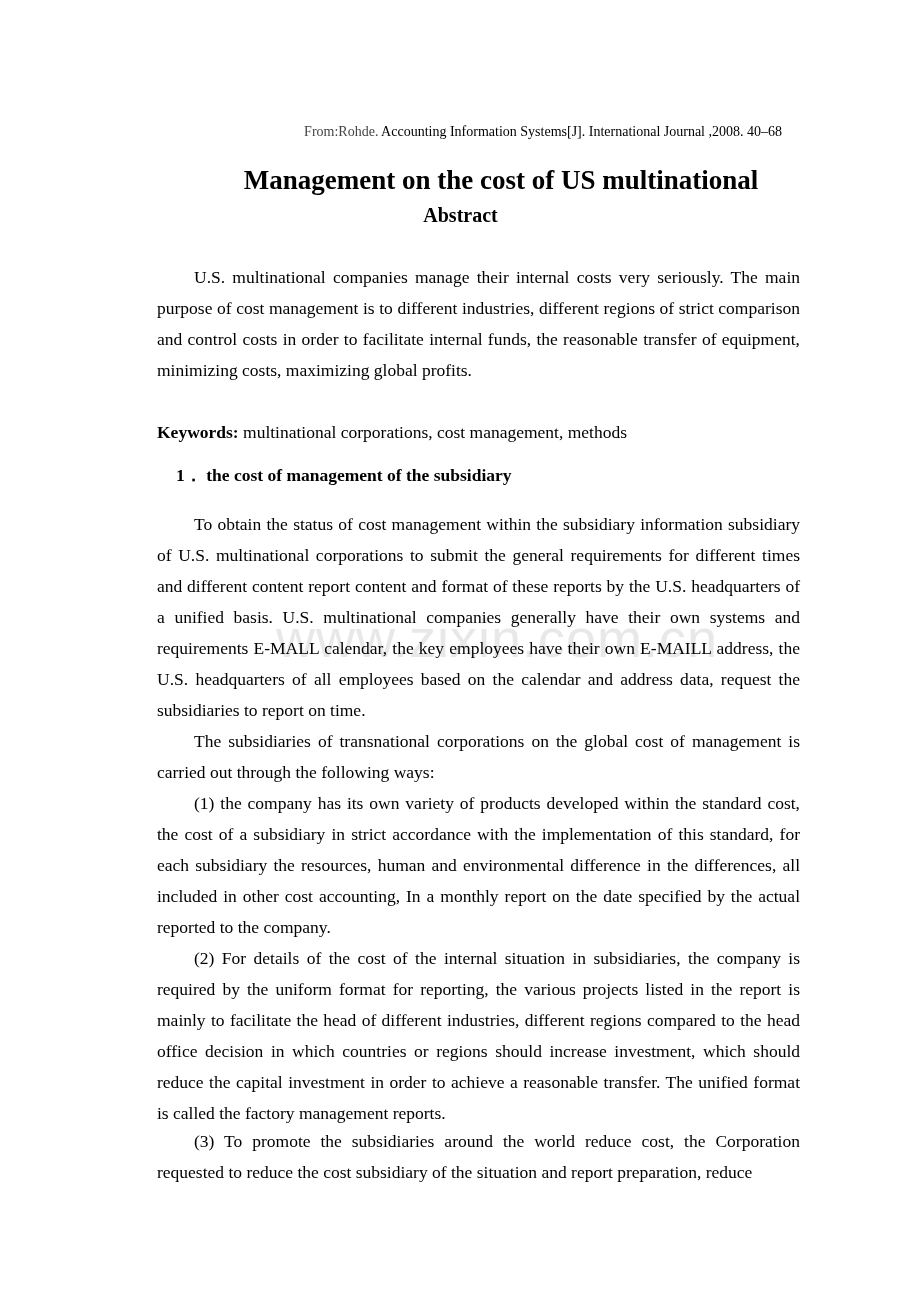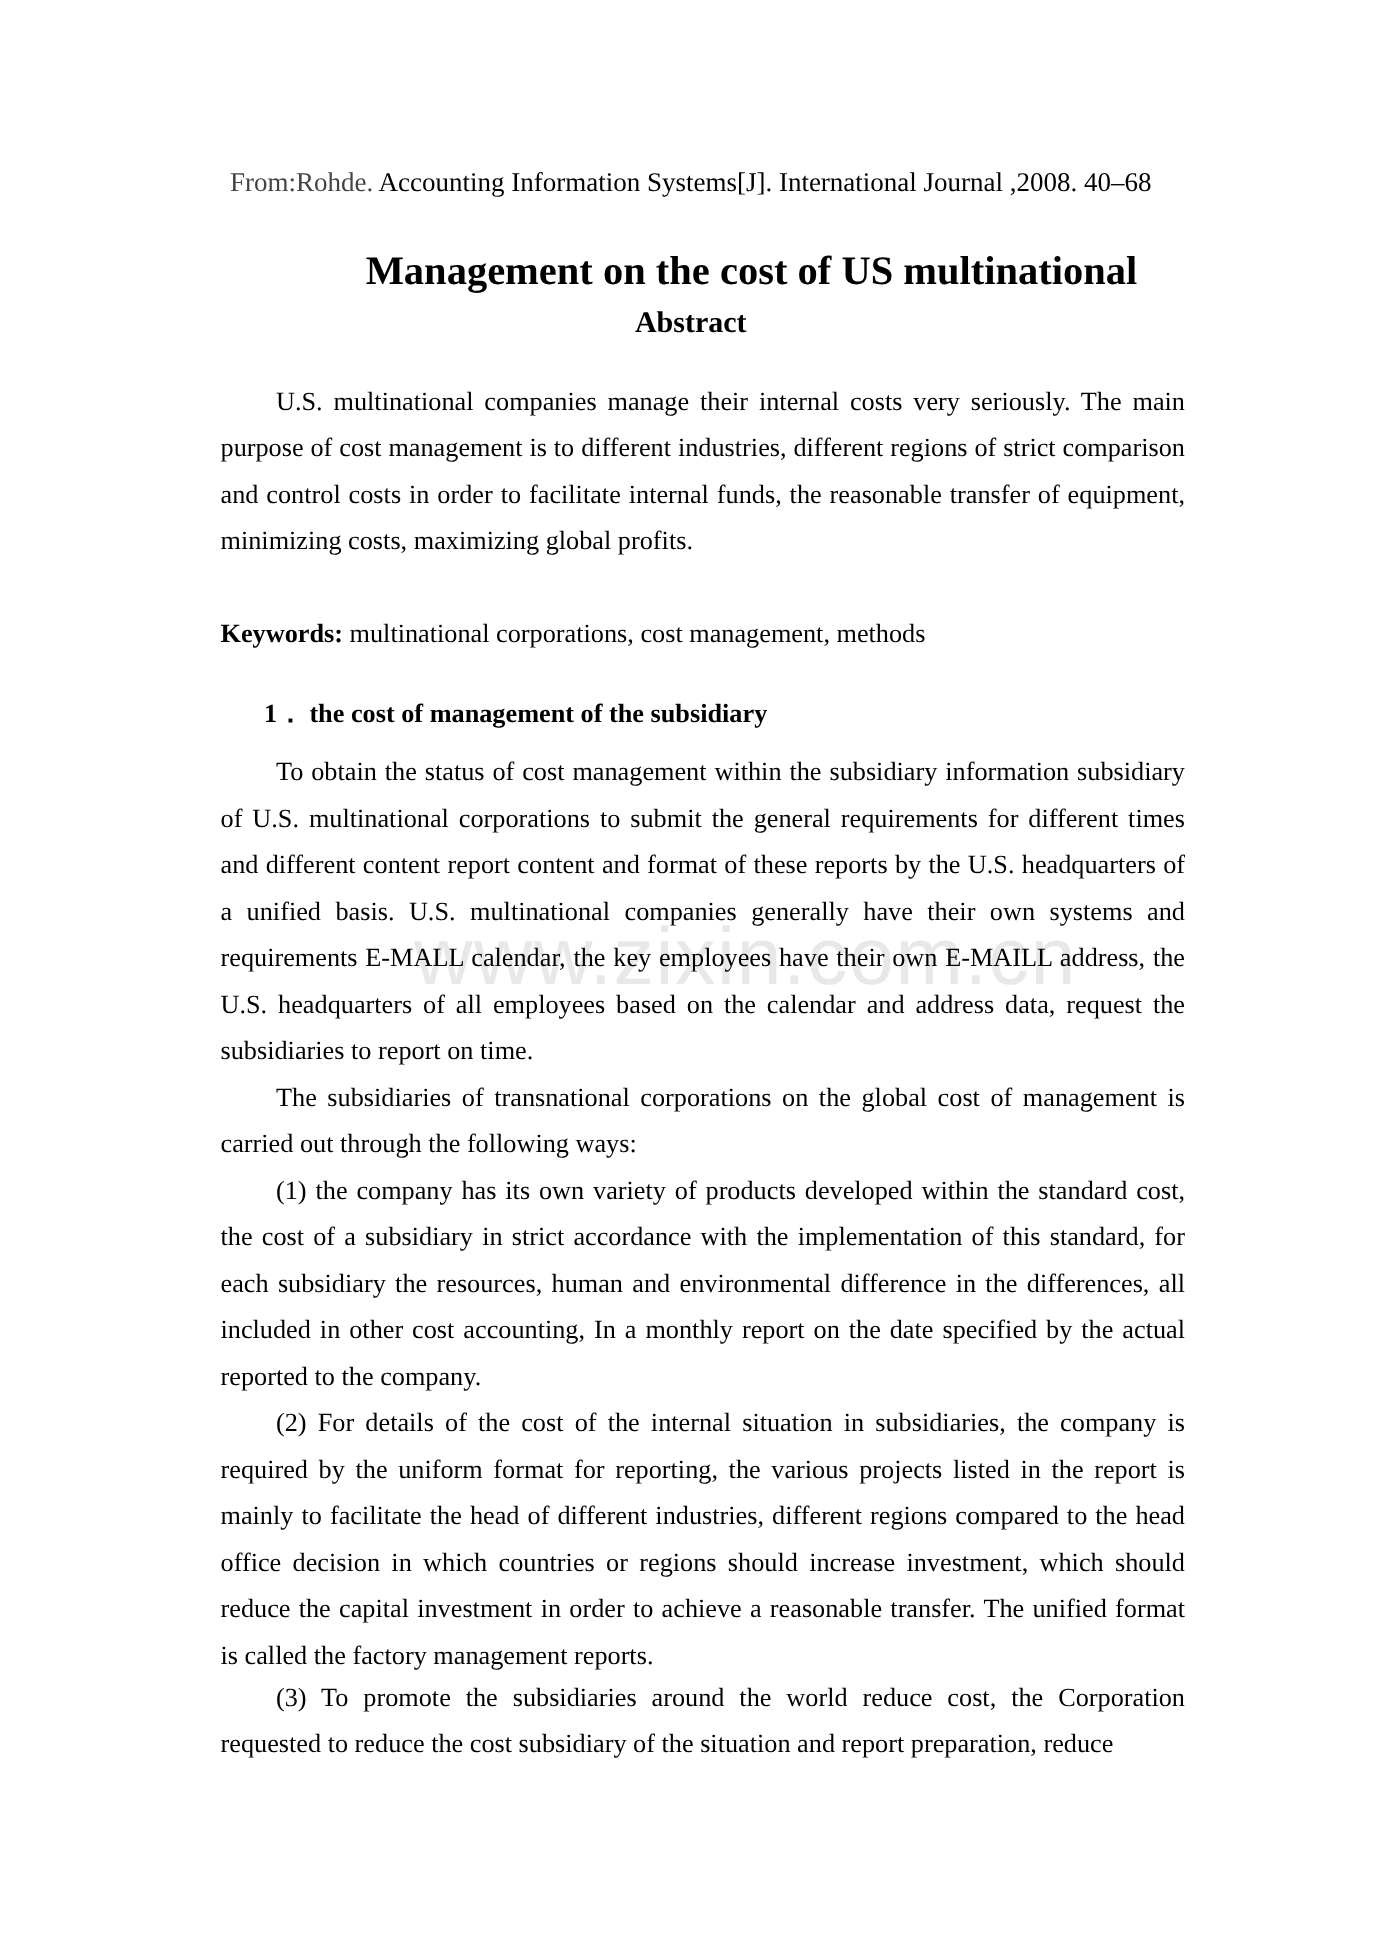--- a/index.html
+++ b/index.html
@@ -16,27 +16,27 @@
       color: #000000;
     }
     .page {
       position: absolute;
       left: 139px;
       top: 0;
       width: 643px;
     }
     .citation {
       position: absolute;
-      top: 110px;
+      top: 121px;
       left: 0;
       width: 643px;
-      font-size: 18px;
+      font-size: 14px;
       line-height: 22px;
       white-space: nowrap;
-      text-align: center;
+      text-align: right;
     }
     .citation .from {
       color: #444444;
     }
     .title {
       position: absolute;
       top: 150px;
       left: 0;
       width: 700px;
       font-size: 27px;
@@ -57,21 +57,21 @@
       margin: 0;
     }
     .para {
       position: absolute;
       left: 0;
       width: 643px;
       font-size: 17.5px;
       line-height: 31px;
       text-align: justify;
       text-indent: 37px;
-      margin: 8px;
+      margin: 18px;
     }
     .noindent { text-indent: 0; }
     .keywords b { font-weight: bold; }
     .section-heading {
       position: absolute;
       left: 37px;
       width: 600px;
       font-size: 17.5px;
       line-height: 31px;
       margin: 0;

